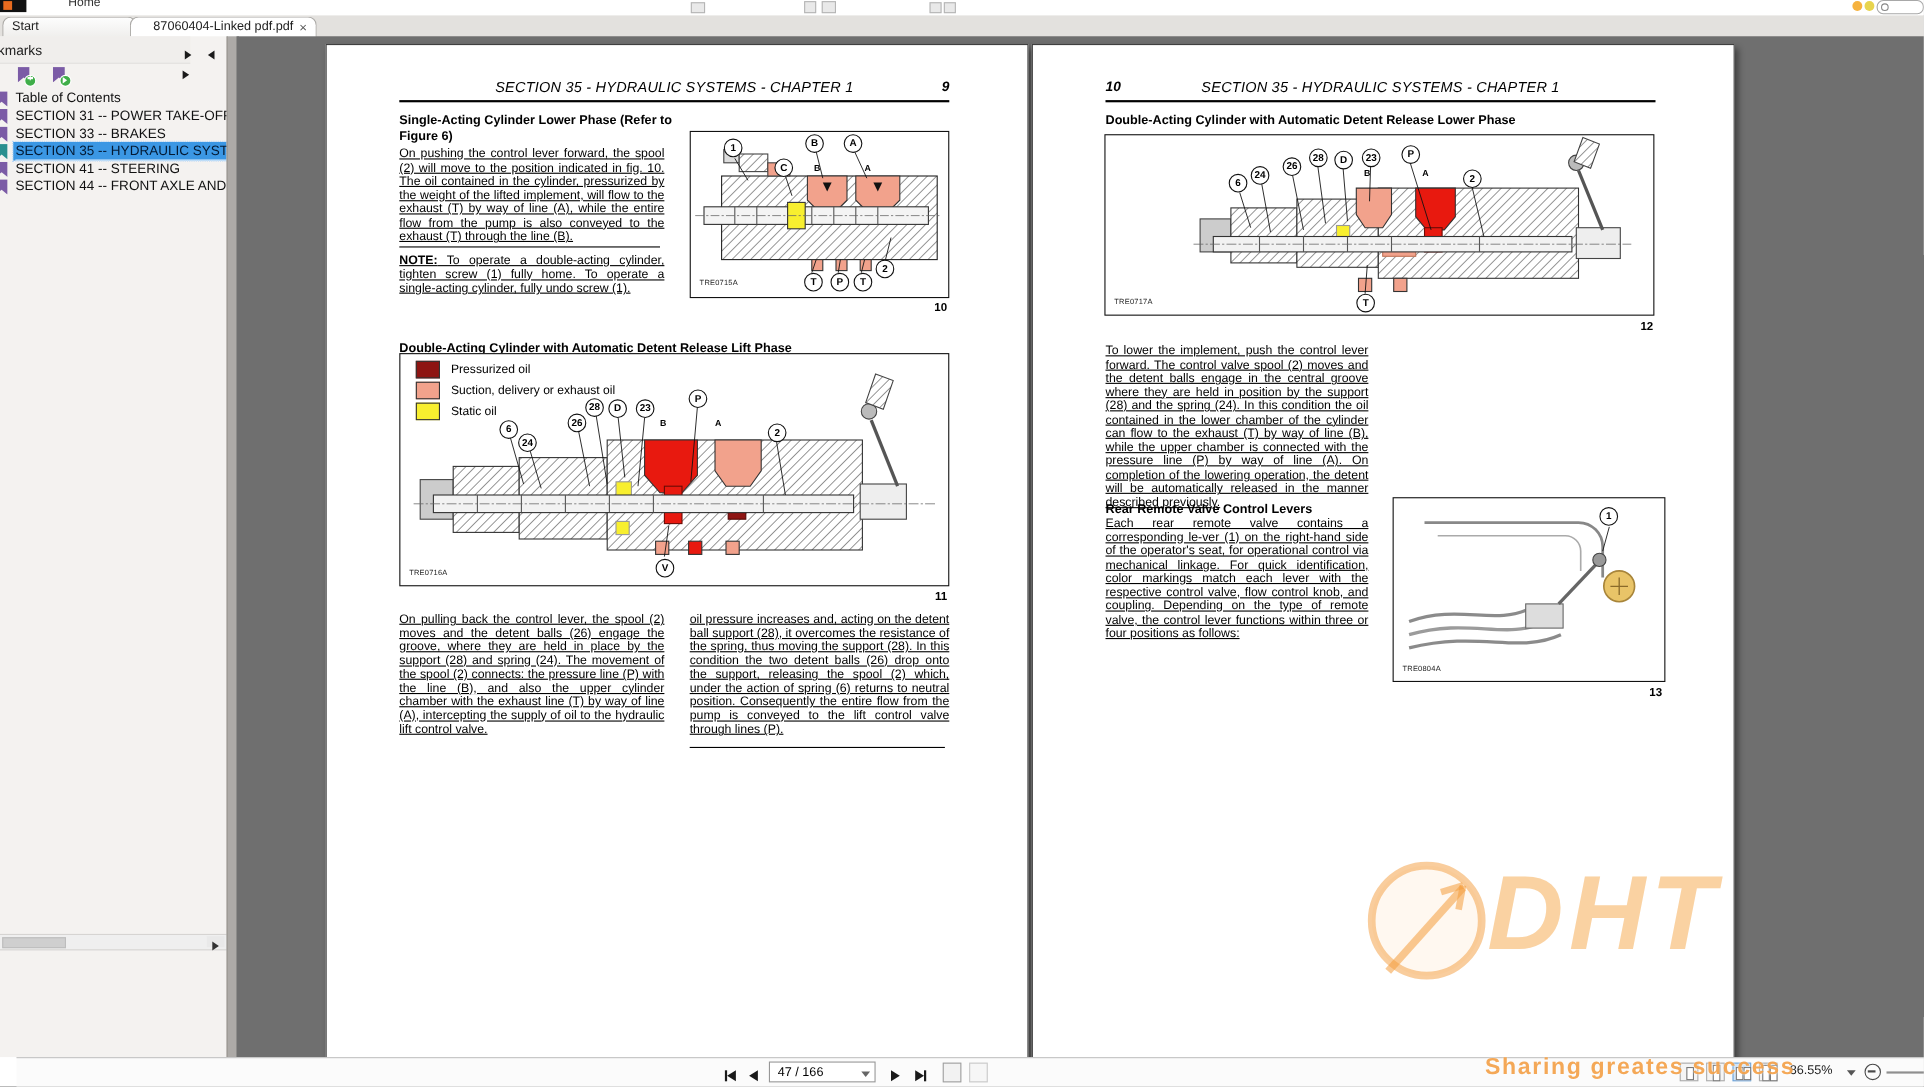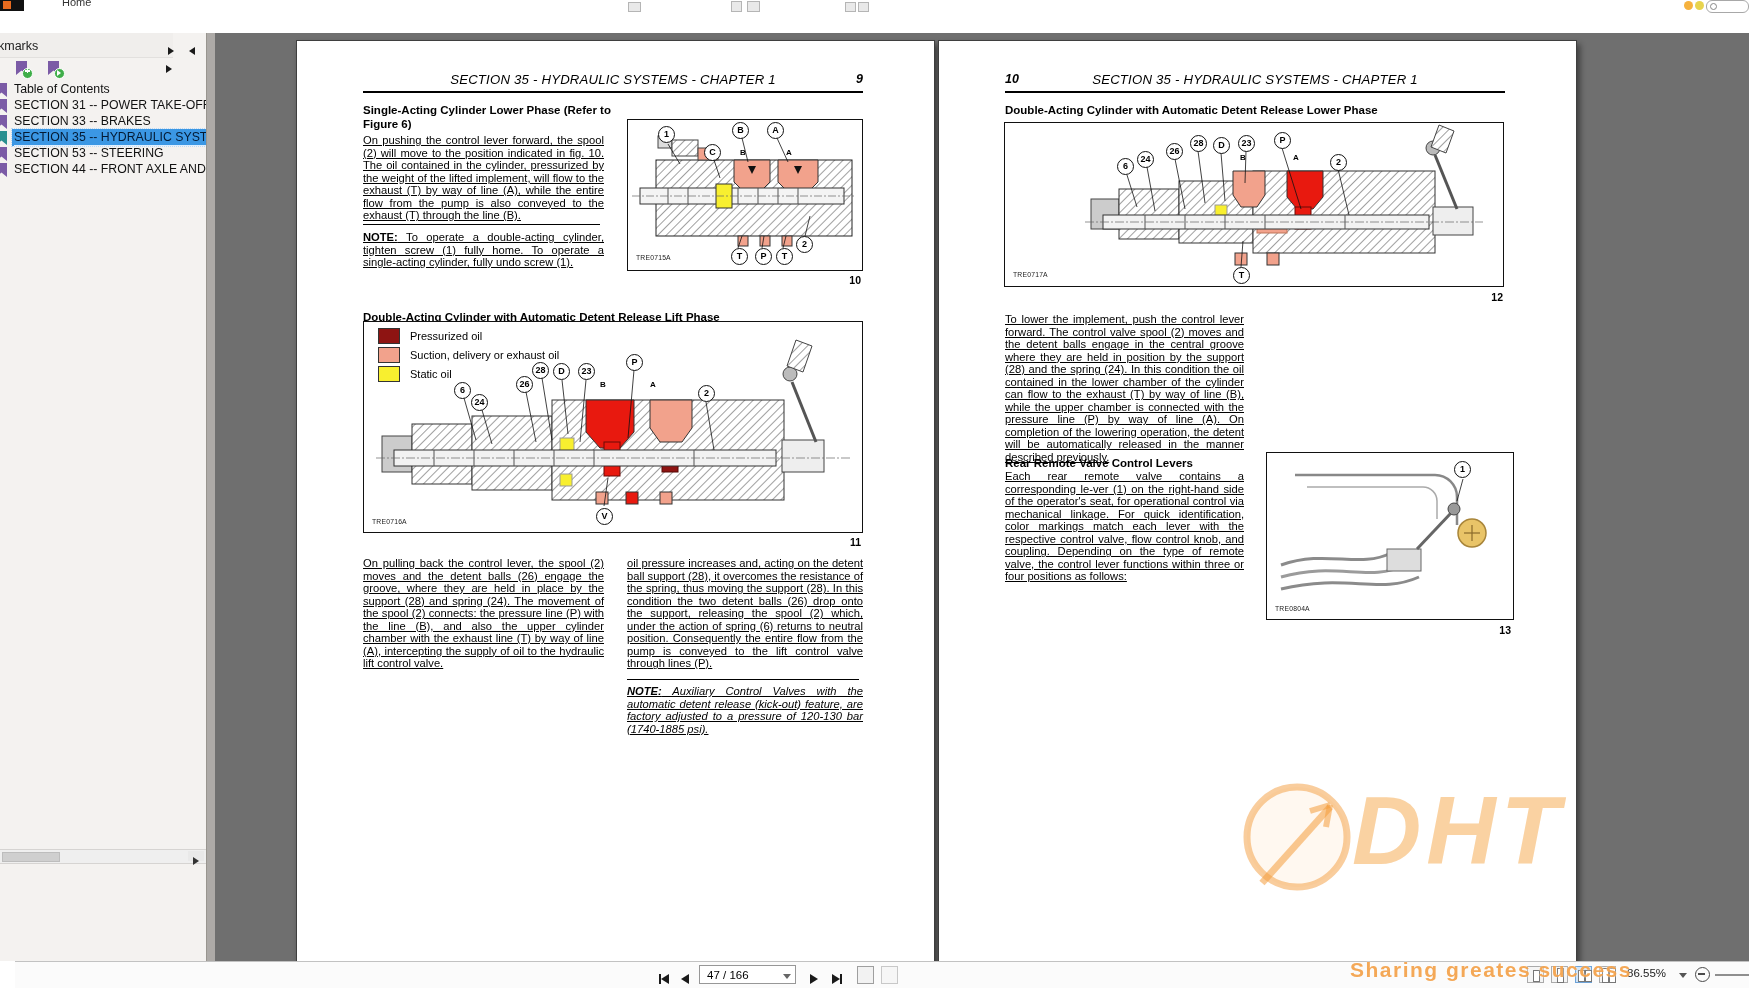--- a/index.html
+++ b/index.html
@@ -99,20 +99,29 @@
     <div class="tb-icon" style="left:747px;top:1px;width:11px;height:9px;"></div>
     <div class="tb-icon" style="left:845px;top:2px;width:9px;height:8px;"></div>
     <div class="tb-icon" style="left:858px;top:2px;width:9px;height:8px;"></div>
     <div class="abs" style="left:1684px;top:1px;width:9px;height:9px;border-radius:50%;background:#f6b23e;"></div>
     <div class="abs" style="left:1695px;top:1px;width:9px;height:9px;border-radius:50%;background:#e8d44e;"></div>
     <div class="abs" style="left:1706px;top:0;width:41px;height:11px;background:#fff;border:1px solid #a8a8a8;border-radius:6px;">
       <div class="abs" style="left:3px;top:2px;width:5px;height:5px;border:1px solid #888;border-radius:50%;"></div>
     </div>
   </div>
 
+  <div class="abs" id="tabbar">
+    <div class="tab" id="tab-start">
+      <span>Start</span>
+    </div>
+    <div class="tab" id="tab-doc">
+      <span>87060404-Linked pdf.pdf</span>
+      <span class="close">×</span>
+    </div>
+  </div>
 
   <div class="abs" id="sidebar">
     <div id="bm-header">
       <div id="bm-title">kmarks</div>
       <div class="abs" style="left:168px;top:8px;"><span class="tri-r"></span><span class="tri-r" style="margin-left:-2px;"></span></div>
       <div class="abs" style="left:189px;top:8px;"><span class="tri-l"></span></div>
     </div>
 
     <div class="abs" style="left:16px;top:28px;width:16px;height:18px;">
       <div class="flag" style="left:0;top:0;"></div>
@@ -139,21 +148,21 @@
       <span class="lbl">SECTION 33 -- BRAKES</span>
     </div>
     <div class="bm-item" style="top:97px;">
       <div class="flag teal" style="left:-4px;top:1px;"></div>
       <div class="bm-sel">
         <span class="bm-sel-lbl">SECTION 35 -- HYDRAULIC SYSTEMS</span>
       </div>
     </div>
     <div class="bm-item" style="top:113px;">
       <div class="flag" style="left:-4px;top:1px;"></div>
-      <span class="lbl">SECTION 53 -- STEERING</span>
+      <span class="lbl">SECTION 41 -- STEERING</span>
     </div>
     <div class="bm-item" style="top:129px;">
       <div class="flag" style="left:-4px;top:1px;"></div>
       <span class="lbl">SECTION 44 -- FRONT AXLE AND WH</span>
     </div>
 
     <div id="bm-hscroll">
       <div id="bm-thumb"></div>
       <div id="bm-hbtn"><span class="tri-r" style="margin-top:1px;border-left-color:#333;"></span></div>
     </div>
@@ -291,23 +300,20 @@
         <div class="figcode" style="left:8px;top:196px;">TRE0716A</div>
       </div>
       <div class="fignum" style="left:538px;top:495px;">11</div>
 
       <div class="abs" style="left:66px;top:516px;width:241px;">
         <div class="body-t" style="position:static;">On pulling back the control lever, the spool (2) moves and the detent balls (26) engage the groove, where they are held in place by the support (28) and spring (24). The movement of the spool (2) connects: the pressure line (P) with the line (B), and also the upper cylinder chamber with the exhaust line (T) by way of line (A), intercepting the supply of oil to the hydraulic lift control valve.</div>
       </div>
       <div class="abs" style="left:330px;top:516px;width:236px;">
         <div class="body-t" style="position:static;">oil pressure increases and, acting on the detent ball support (28), it overcomes the resistance of the spring, thus moving the support (28). In this condition the two detent balls (26) drop onto the support, releasing the spool (2) which, under the action of spring (6) returns to neutral position. Consequently the entire flow from the pump is conveyed to the lift control valve through lines (P).</div>
         <div style="width:232px;height:1.2px;background:#000;margin-top:9px;"></div>
-        <div class="body-t note-i" style="position:static;margin-top:5px;">
-          <b>NOTE:</b><span> Auxiliary Control Valves with the automatic detent release (kick-out) feature, are factory adjusted to a pressure of 120-130 bar (1740-1885 psi).</span>
-        </div>
       </div>
     </div>
 
     <div class="pg" style="left:723px;top:7px;">
       <div class="pgnum" style="left:66px;top:31px;">10</div>
       <div class="pghead" style="left:66px;top:31px;width:500px;text-align:center;">SECTION 35 - HYDRAULIC SYSTEMS - CHAPTER 1</div>
       <div class="rule" style="left:66px;top:50px;width:500px;"></div>
 
       <div class="h1" style="left:66px;top:63px;width:500px;">Double-Acting Cylinder with Automatic Detent Release Lower Phase</div>
 

